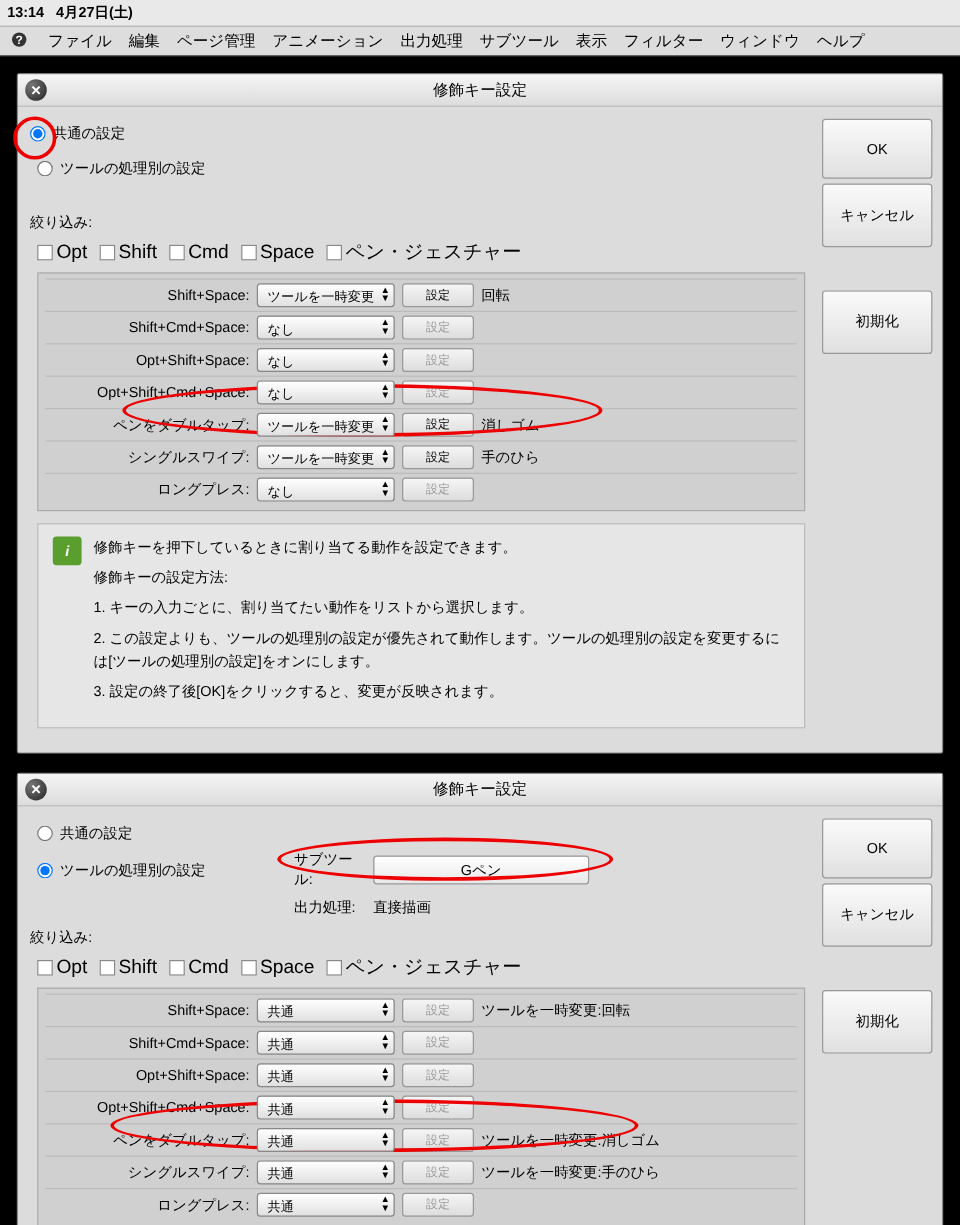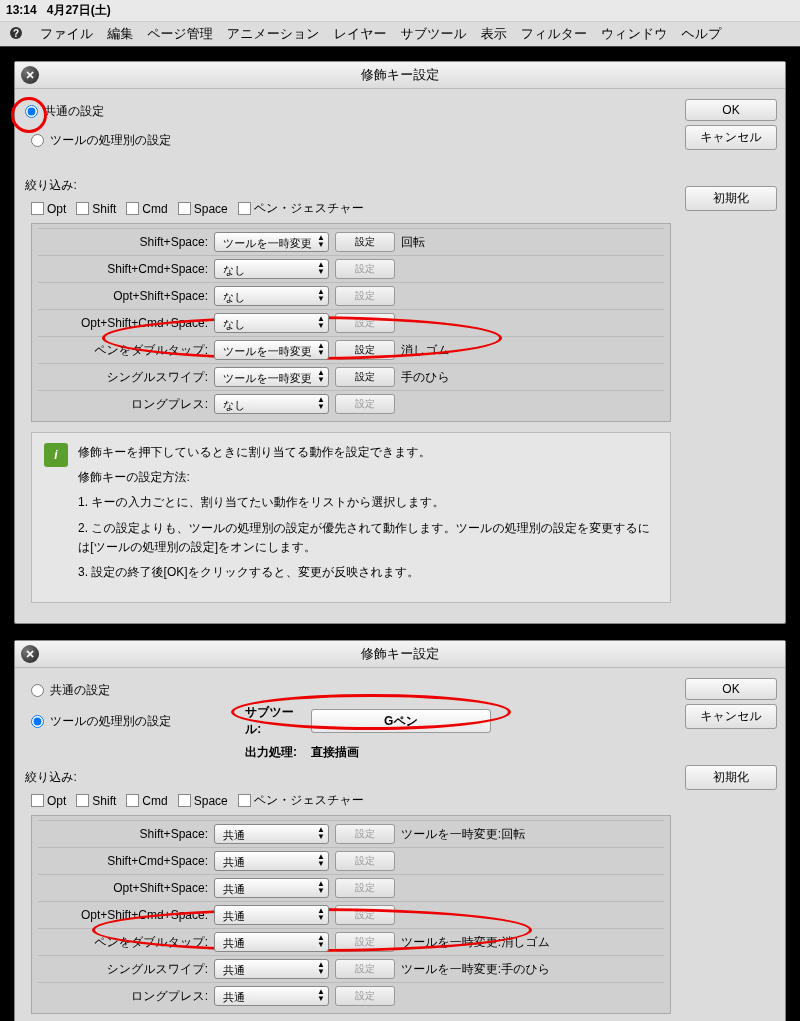--- a/index.html
+++ b/index.html
@@ -62,42 +62,42 @@
     display: flex;
     padding: 10px 8px 10px 0;
     gap: 8px;
   }
   .left-col { flex: 1; padding-left: 10px; position: relative; }
   .right-col { width: 92px; display: flex; flex-direction: column; gap: 4px; }
   .btn {
     background: linear-gradient(#fafafa,#e0e0e0);
     border: 1px solid #999;
     border-radius: 3px;
-    padding: 3px 4px;
+    padding: 17px 4px;
     text-align: center;
     font-size: 12px;
     cursor: pointer;
   }
   .radio-row { display: flex; align-items: center; gap: 4px; margin: 4px 0; }
   .radio-row input { margin-right: 2px; }
   .mid-area { margin-left: 220px; margin-top: -30px; font-size: 12px; }
   .mid-area .line { display:flex; gap:6px; align-items:center; margin-bottom:6px; }
   .subtool-field {
     background: linear-gradient(#fff,#e8e8e8);
     border:1px solid #999;
     border-radius:3px;
     width:180px; height:24px;
     display:flex; align-items:center; justify-content:center;
   }
   .filter-row {
     display: flex;
     align-items: center;
     gap: 10px;
     margin: 6px 0 6px 6px;
-    font-size: 12px;
+    font-size: 16px;
   }
   .chk { display:inline-flex; align-items:center; gap:3px; }
   .chk .box {
     width:13px; height:13px; background:#fff; border:1px solid #888;
   }
   .grid-outer {
     background: #d0d0d0;
     border: 1px solid #aaa;
     padding: 4px 6px;
     margin: 4px 6px;
@@ -187,21 +187,21 @@
   <span class="app-icon">
     <svg width="18" height="14" viewBox="0 0 18 14">
         <circle cx="9" cy="7" r="6" fill="#333"></circle>
         <text x="9" y="11" text-anchor="middle" fill="#fff" font-size="10" font-weight="bold">?</text>
       </svg>
   </span>
   <span>ファイル</span>
   <span>編集</span>
   <span>ページ管理</span>
   <span>アニメーション</span>
-  <span>レイヤー</span>
+  <span>出力処理</span>
   <span>サブツール</span>
   <span>表示</span>
   <span>フィルター</span>
   <span>ウィンドウ</span>
   <span>ヘルプ</span>
 </div>
 
 <div class="black-area">
 
   <div class="dialog" style="position:relative;">
@@ -338,21 +338,21 @@
       <div class="left-col" style="position:relative;">
         <div class="radio-row" style="margin-left:6px;">
           <input type="radio" style="">
           <span>共通の設定</span>
         </div>
         <div class="radio-row" style="margin-top:14px; margin-left:6px;">
           <input type="radio" checked="" style="">
           <span>ツールの処理別の設定</span>
         </div>
 
-        <div class="mid-area" style="position:relative;font-weight:bold;">
+        <div class="mid-area" style="position:relative;">
           <div class="red-ellipse" style="left:-14px; top:-10px; width:280px; height:36px;"></div>
           <div class="line">
             <span style="width:60px;">サブツール:</span>
             <span class="subtool-field">
                 <span>Gペン</span>
               </span>
           </div>
           <div class="line">
             <span style="width:60px;">出力処理:</span>
             <span>直接描画</span>

